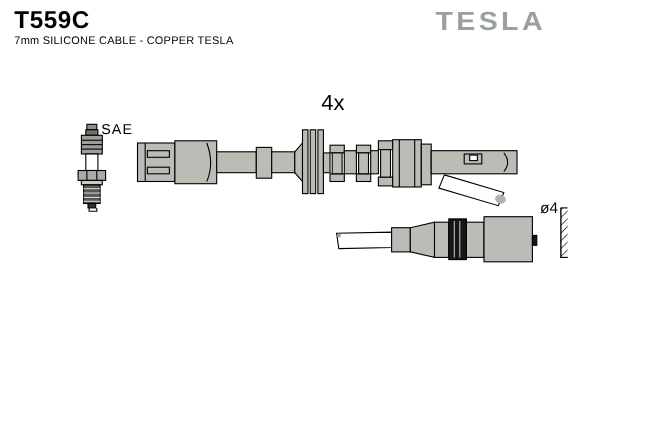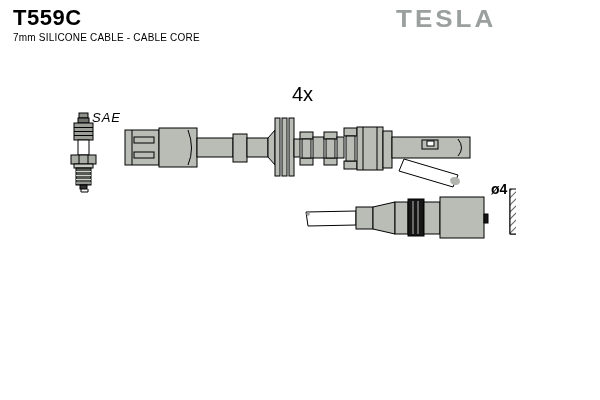--- a/index.html
+++ b/index.html
@@ -8,22 +8,22 @@
     font-family:"Liberation Sans",sans-serif;overflow:hidden;
   }
   .label{position:absolute;line-height:1;color:#000;white-space:nowrap;}
   .part-number{left:13px;top:7px;font-size:22px;font-weight:bold;letter-spacing:0.5px;}
   .description{left:13px;top:33px;font-size:10px;letter-spacing:0.2px;}
   .brand-logo{
     left:396px;top:7px;font-size:26px;font-weight:bold;letter-spacing:3px;
     color:#9aa09d;transform:scaleY(0.92);transform-origin:left top;
   }
   .qty-label{left:292px;top:84px;font-size:20px;}
-  .sae-label{left:92px;top:111px;font-size:13px;letter-spacing:1px;font-style:italic;}
-  .dia-label{left:491px;top:182px;font-size:14px;font-weight:bold;}
+  .sae-label{left:92px;top:111px;font-size:13px;letter-spacing:1px;}
+  .dia-label{left:491px;top:182px;font-size:14px;font-weight:normal;}
   svg{position:absolute;left:0;top:0;}
 </style>
 </head>
 <body>
 
 <div class="canvas">
 
   <svg width="600" height="400" viewBox="0 0 600 400">
     <defs>
       <pattern id="hatch" width="5" height="5" patternUnits="userSpaceOnUse" patternTransform="rotate(45)">
@@ -133,19 +133,19 @@
         <rect x="523" y="206" width="7" height="4" rx="2"></rect>
         <rect x="521" y="210" width="11" height="4"></rect>
         <rect x="522" y="214" width="9" height="4"></rect>
         <rect x="520" y="218" width="13" height="11"></rect>
         <rect x="518" y="229" width="17" height="4"></rect>
       </g>
     </g>
   </svg>
 
   <div class="label part-number">T559C</div>
-  <div class="label description">7mm SILICONE CABLE - CABLE CORE</div>
+  <div class="label description">7mm SILICONE CABLE - COPPER TESLA</div>
   <div class="label brand-logo">TESLA</div>
   <div class="label qty-label">4x</div>
   <div class="label sae-label">SAE</div>
   <div class="label dia-label">ø4</div>
 
 </div>
 
 </body></html>

